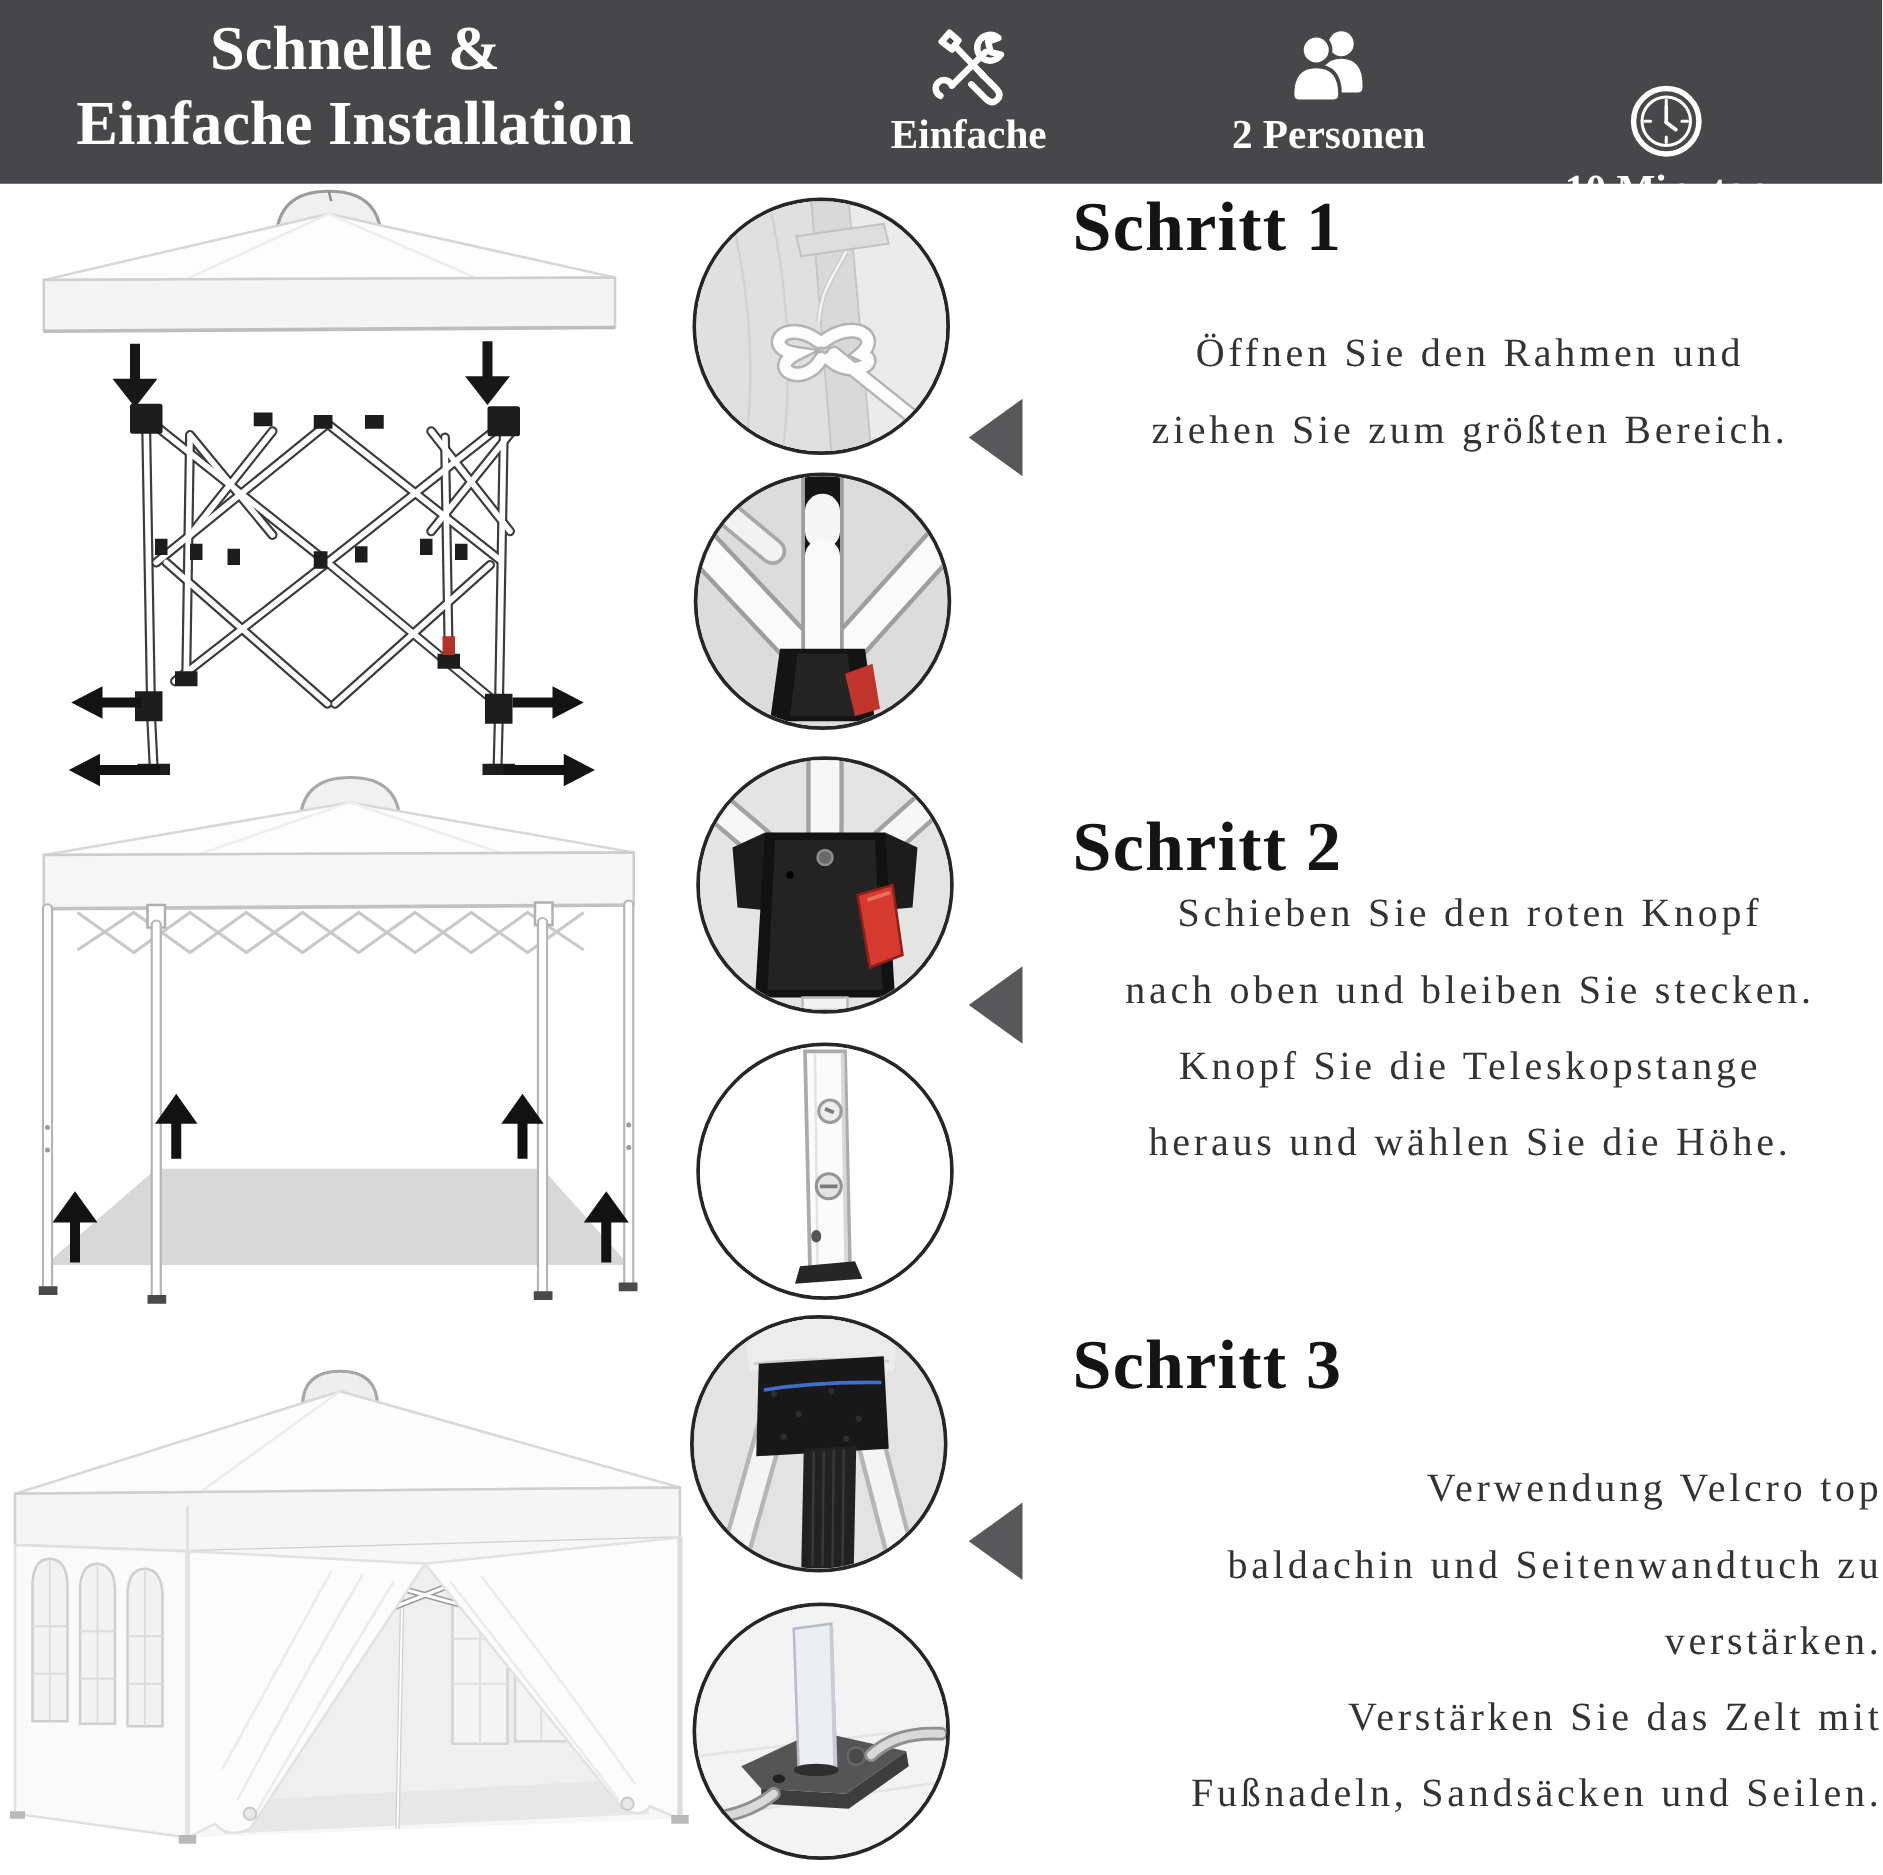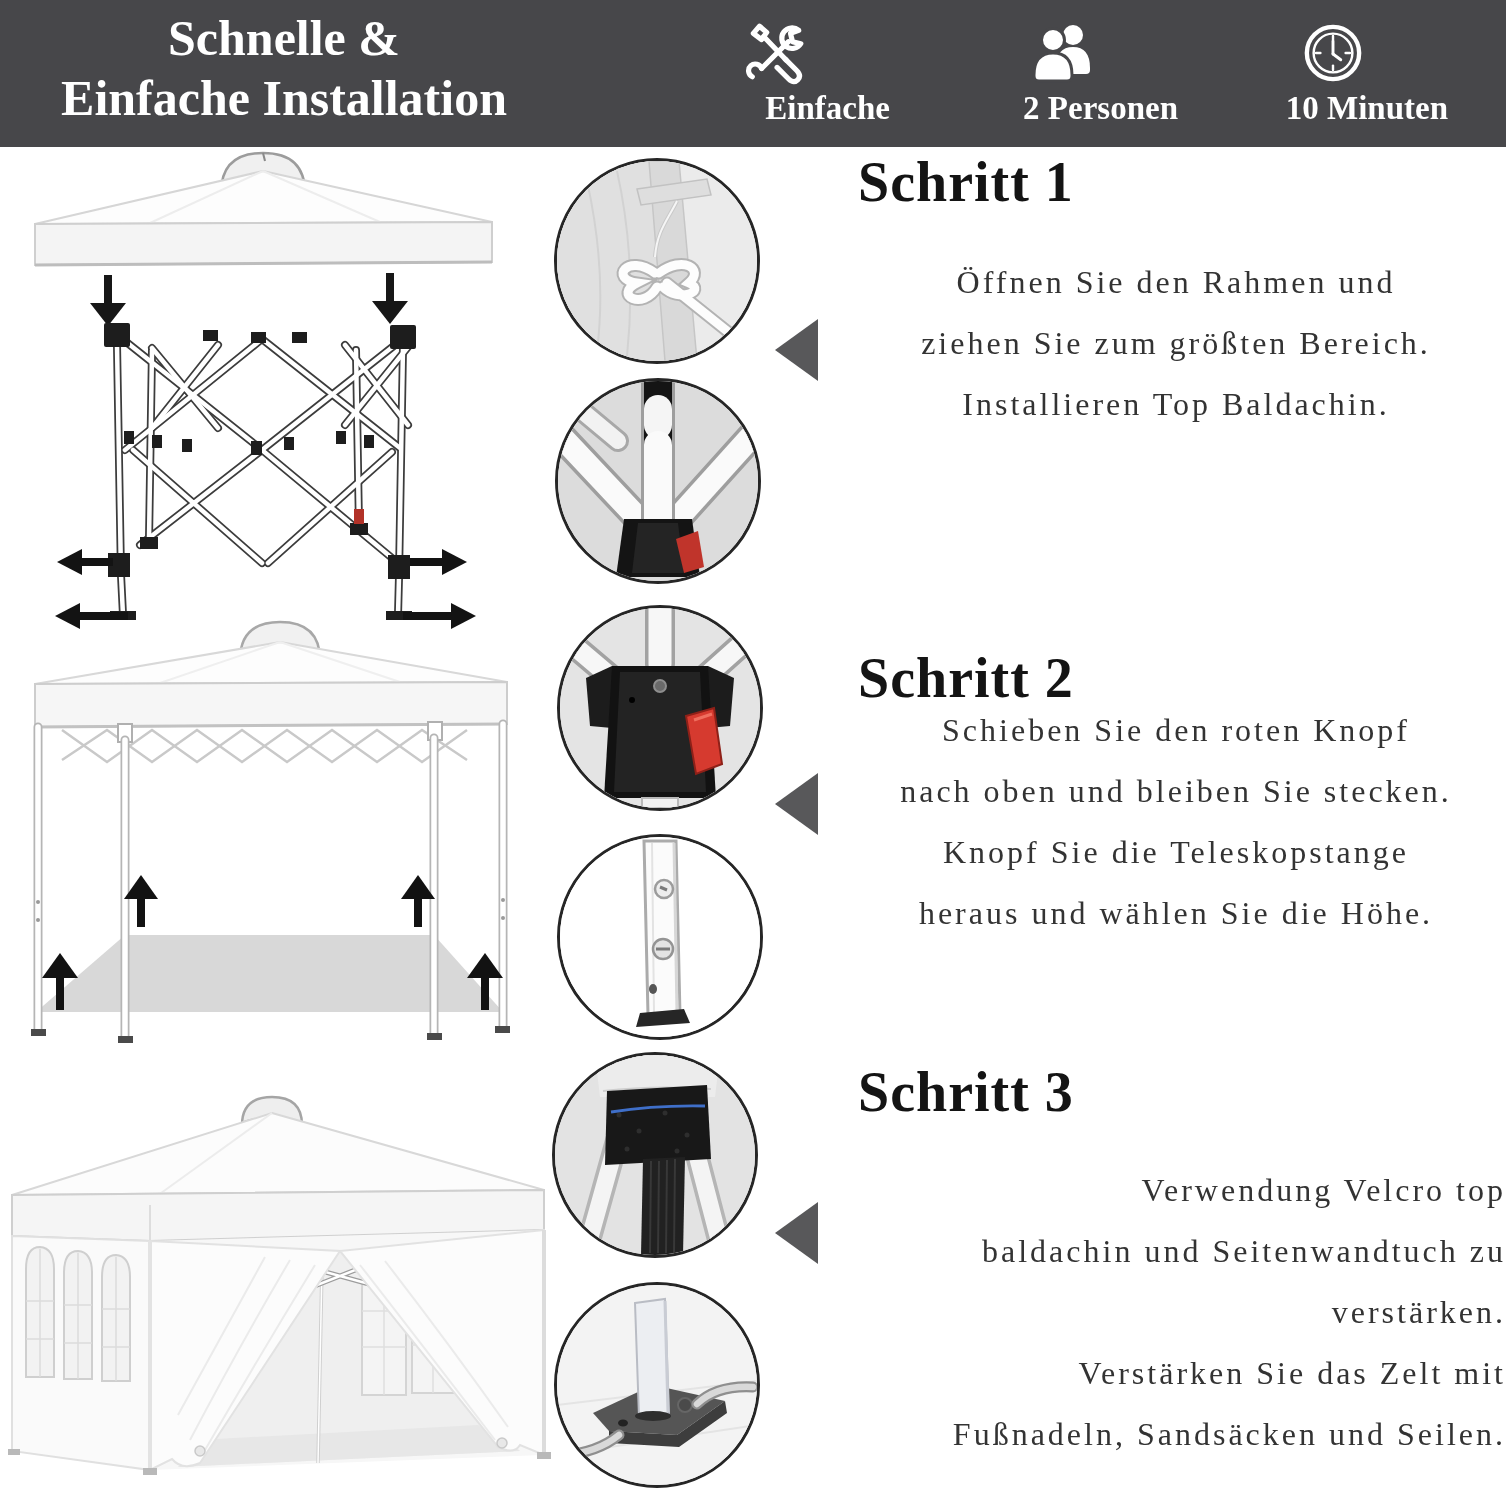--- a/index.html
+++ b/index.html
@@ -3,21 +3,21 @@
 <meta charset="utf-8">
 <style>
   html,body{margin:0;padding:0;background:#fff;}
   #canvas{position:relative;width:1506px;height:1500px;background:#ffffff;overflow:hidden;
           font-family:Liberation Serif, serif;}
 
   
   .header{position:absolute;left:0;top:0;width:1506px;height:147px;background:#47474a;}
   .header-title{position:absolute;left:0;top:8px;width:568px;text-align:center;color:#ffffff;
                 font-weight:700;font-size:50px;line-height:60px;}
-  .feature{position:absolute;top:0;width:230px;height:135px;text-align:right;color:#ffffff;}
+  .feature{position:absolute;top:0;width:230px;height:135px;text-align:center;color:#ffffff;}
   .feature .ficon{position:absolute;top:16px;left:0;width:230px;height:74px;
                   display:flex;align-items:center;justify-content:center;}
   .feature .flabel{position:absolute;top:90px;left:0;width:230px;font-weight:700;font-size:33px;}
 
   
   .step-title{position:absolute;left:858px;color:#141414;font-weight:700;font-size:56px;
               letter-spacing:1px;white-space:nowrap;}
   .step-lines{position:absolute;left:846px;width:660px;text-align:center;color:#333333;
               font-size:32px;letter-spacing:3px;line-height:61px;}
   .step-lines div{white-space:nowrap;}
@@ -70,21 +70,21 @@
             <g stroke="#47474a" stroke-width="3">
               <circle cx="26" cy="18" r="11.5"></circle>
               <path d="M7 53 Q7 31 26 31 Q45 31 45 53 L45 54 Q45 59 40 59 L12 59 Q7 59 7 54 Z"></path>
             </g>
           </g>
         </svg>
       </div>
       <div class="flabel">2 Personen</div>
     </div>
 
-    <div class="feature" style="left:1218px;">
+    <div class="feature" style="left:1218px;margin-top:44px;">
       <div class="ficon">
         <svg width="62" height="62" viewBox="0 0 64 64">
           <circle cx="32" cy="32" r="27" fill="none" stroke="#ffffff" stroke-width="4.5"></circle>
           <circle cx="32" cy="32" r="20" fill="none" stroke="#ffffff" stroke-width="2.5"></circle>
           <g stroke="#ffffff" stroke-width="2.5" stroke-linecap="round">
             <path d="M32 14.5 L32 19"></path>
               <path d="M49.5 32 L45 32"></path>
             <path d="M32 49.5 L32 45"></path>
               <path d="M14.5 32 L19 32"></path>
           </g>
@@ -413,21 +413,20 @@
   </div>
 
   <div class="tri" style="left:775px;top:319px;"></div>
   <div class="tri" style="left:775px;top:773px;"></div>
   <div class="tri" style="left:775px;top:1202px;"></div>
 
   <div class="step-title" style="top:150px;">Schritt 1</div>
   <div class="step-lines" style="top:252px;">
     <div>Öffnen Sie den Rahmen und</div>
     <div>ziehen Sie zum größten Bereich.</div>
-    <div>Installieren Top Baldachin.</div>
   </div>
 
   <div class="step-title" style="top:600px;margin-top:46px;">Schritt 2</div>
   <div class="step-lines" style="top:700px;">
     <div>Schieben Sie den roten Knopf</div>
     <div>nach oben und bleiben Sie stecken.</div>
     <div>Knopf Sie die Teleskopstange</div>
     <div>heraus und wählen Sie die Höhe.</div>
   </div>
 

